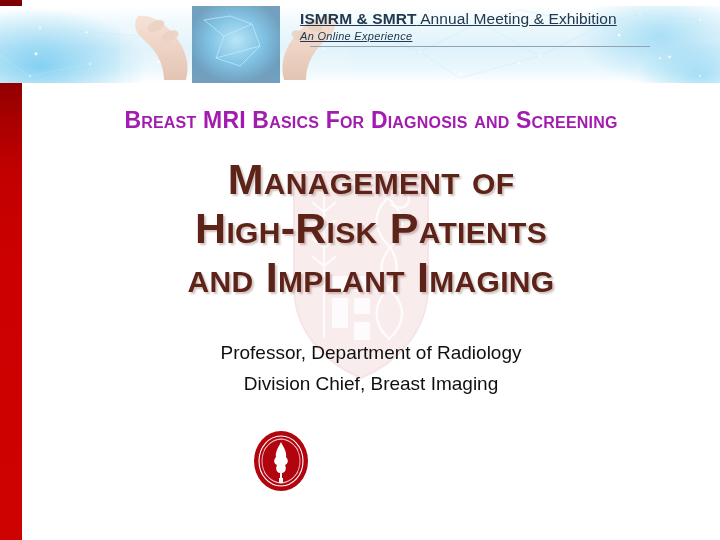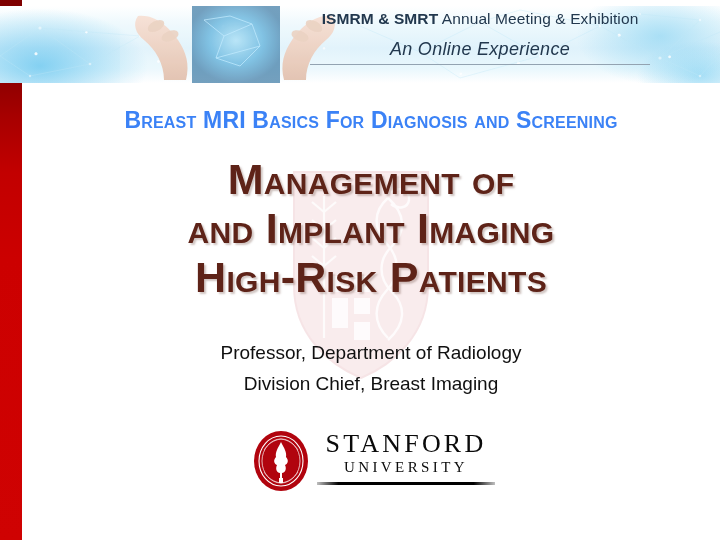--- a/index.html
+++ b/index.html
@@ -72,38 +72,39 @@
     left: 120px;
     top: 0;
     width: 230px;
     height: 77px;
   }
   .banner-text {
     position: absolute;
     left: 300px;
     top: 4px;
     width: 360px;
-    text-align: center;
+    text-align: left;
     color: #22384e;
+    text-decoration: underline;
   }
   .banner-line1 {
     font-size: 15.5px;
     letter-spacing: .1px;
     white-space: nowrap;
   }
   .banner-line1 b {
     font-weight: bold;
   }
   .banner-line1 span.light {
     font-weight: normal;
   }
   .banner-line2 {
-    font-size: 18px;
+    font-size: 11px;
     font-style: italic;
-    margin-top: 11px;
+    margin-top: 2px;
     letter-spacing: .3px;
   }
   .banner-rule {
     width: 340px;
     height: 1px;
     background: #93a3b1;
     margin: 4px auto 0 auto;
   }
   .banner-line3 {
     font-size: 13px;
@@ -124,21 +125,21 @@
   }
 
   
   .session-title {
     position: absolute;
     left: 22px;
     top: 107px;
     width: 698px;
     text-align: center;
     z-index: 4;
-    color: #3b82f6;
+    color: #a21caf;
     font-size: 23px;
     font-variant: small-caps;
     font-weight: bold;
     letter-spacing: .2px;
     text-shadow: 1px 1px 0 rgba(255,255,255,.85);
     white-space: nowrap;
   }
   .main-title {
     position: absolute;
     left: 22px;
@@ -305,22 +306,22 @@
       </div>
       <div class="banner-line2">An Online Experience</div>
       <div class="banner-rule"></div>
     </div>
   </div>
 
   <div class="session-title">Breast MRI Basics For Diagnosis and Screening</div>
 
   <div class="main-title">
     <div>Management of</div>
+    <div>High-Risk Patients</div>
     <div>and Implant Imaging</div>
-    <div>High-Risk Patients</div>
   </div>
 
   <div class="author">
     <div>Professor, Department of Radiology</div>
     <div>Division Chief, Breast Imaging</div>
   </div>
 
   <div class="stanford">
     <svg class="stanford-seal" viewBox="0 0 58 62">
       <ellipse cx="29" cy="31" rx="27" ry="30" fill="#b1040e"></ellipse>
@@ -329,20 +330,15 @@
       <g fill="#ffffff">
         <path d="M29 12 C32 18 35 22 34 27 C37 30 36 34 33 35 C35 39 33 43 30 43
                  L30 50 L28 50 L28 43 C25 43 23 39 25 35 C22 34 21 30 24 27 C23 22 26 18 29 12 Z"></path>
         <rect x="27" y="48" width="4" height="5"></rect>
       </g>
       <g stroke="#ffffff" stroke-width="0.6" fill="none" opacity=".8">
         <path d="M12 20 C16 14 22 10 29 9 C36 10 42 14 46 20"></path>
         <path d="M12 42 C16 48 22 52 29 53 C36 52 42 48 46 42"></path>
       </g>
     </svg>
-    <div class="stanford-words">
-      <div class="stanford-name">STANFORD</div>
-      <div class="stanford-sub">UNIVERSITY</div>
-      <div class="stanford-rule"></div>
-    </div>
   </div>
 
 </div>
 
 </body></html>

